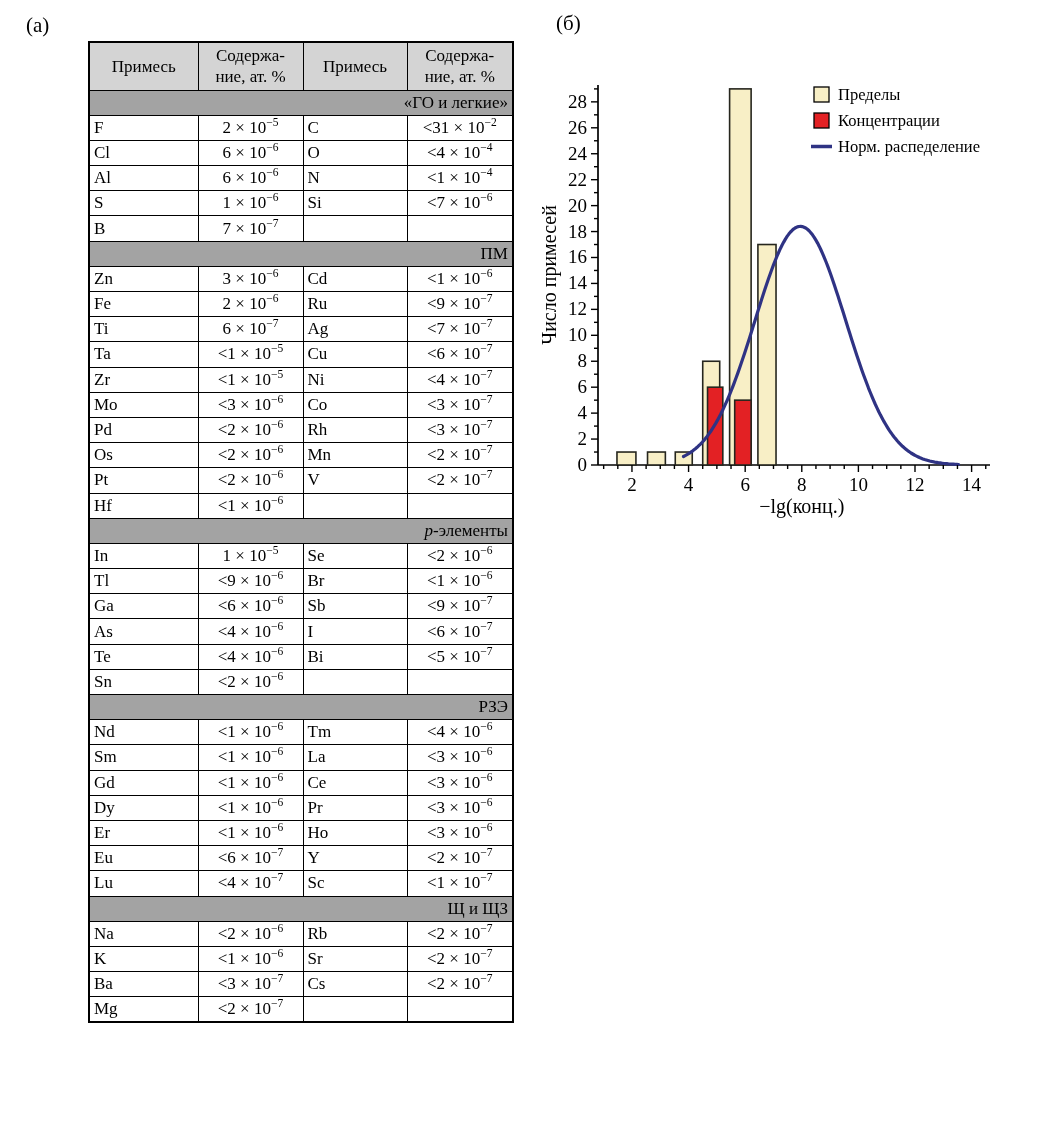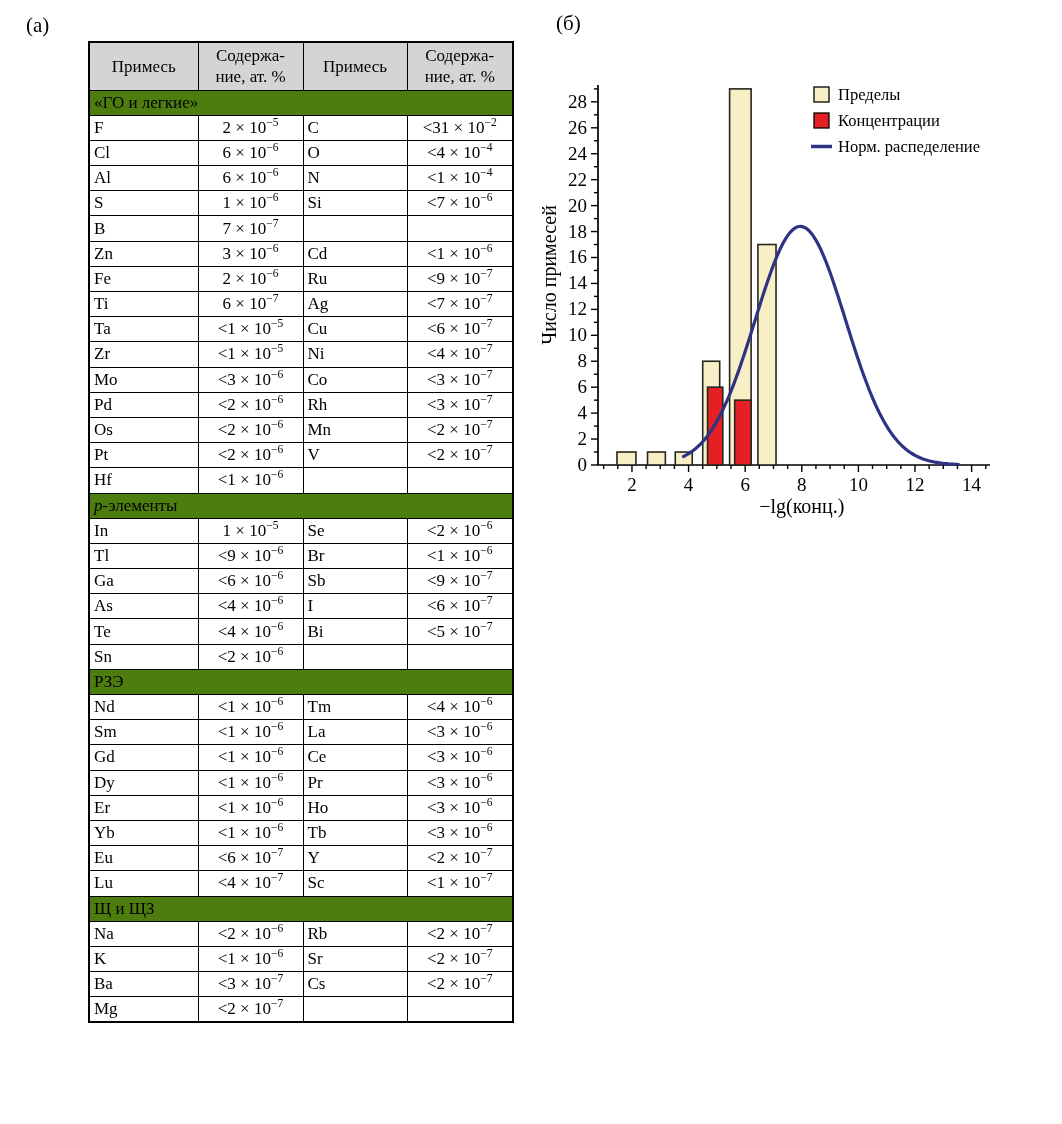--- a/index.html
+++ b/index.html
@@ -7,21 +7,21 @@
   .panel-label{position:absolute;font-size:21px;}
   #label-a{left:26px;top:13px;}
   #label-b{left:556px;top:11px;}
   table.imp{position:absolute;left:88px;top:6px;width:424px;border-collapse:collapse;table-layout:fixed;
             border:2px solid #000;font-size:17px;margin-top:35px;}
   table.imp th, table.imp td{border:1.4px solid #000;box-sizing:border-box;padding:0 4px;overflow:hidden;}
   table.imp th{background:#d4d4d4;font-weight:normal;text-align:center;height:48px;line-height:1.25;}
   table.imp td{height:25.2px;}
   td.sym{text-align:left;padding-left:5px;}
   td.val{text-align:center;}
-  td.section{text-align:left;padding-left:4px;background:#4d7c0f;}
+  td.section{text-align:right;padding-left:4px;background:#a3a3a3;}
   td.val sup{font-size:11.5px;line-height:0;}
   #chart{position:absolute;left:542px;top:55px;}
   #chart text{font-family:"Liberation Serif",serif;fill:#000;}
 </style>
 </head>
 <body>
 
 <div class="panel-label" id="label-a">(a)</div>
 
 <table class="imp">
@@ -67,20 +67,23 @@
         <td class="sym">Si</td>
         <td class="val">&lt;7 × 10<sup>−6</sup></td>
       </tr>
       <tr>
         <td class="sym">B</td>
         <td class="val">7 × 10<sup>−7</sup></td>
         <td class="sym"></td>
         <td class="val"></td>
       </tr>
       <tr>
+        <td colspan="4" class="section">ПМ</td>
+      </tr>
+      <tr>
         <td class="sym">Zn</td>
         <td class="val">3 × 10<sup>−6</sup></td>
         <td class="sym">Cd</td>
         <td class="val">&lt;1 × 10<sup>−6</sup></td>
       </tr>
       <tr>
         <td class="sym">Fe</td>
         <td class="val">2 × 10<sup>−6</sup></td>
         <td class="sym">Ru</td>
         <td class="val">&lt;9 × 10<sup>−7</sup></td>
@@ -196,26 +199,20 @@
       <tr>
         <td class="sym">Dy</td>
         <td class="val">&lt;1 × 10<sup>−6</sup></td>
         <td class="sym">Pr</td>
         <td class="val">&lt;3 × 10<sup>−6</sup></td>
       </tr>
       <tr>
         <td class="sym">Er</td>
         <td class="val">&lt;1 × 10<sup>−6</sup></td>
         <td class="sym">Ho</td>
-        <td class="val">&lt;3 × 10<sup>−6</sup></td>
-      </tr>
-      <tr>
-        <td class="sym">Yb</td>
-        <td class="val">&lt;1 × 10<sup>−6</sup></td>
-        <td class="sym">Tb</td>
         <td class="val">&lt;3 × 10<sup>−6</sup></td>
       </tr>
       <tr>
         <td class="sym">Eu</td>
         <td class="val">&lt;6 × 10<sup>−7</sup></td>
         <td class="sym">Y</td>
         <td class="val">&lt;2 × 10<sup>−7</sup></td>
       </tr>
       <tr>
         <td class="sym">Lu</td>

